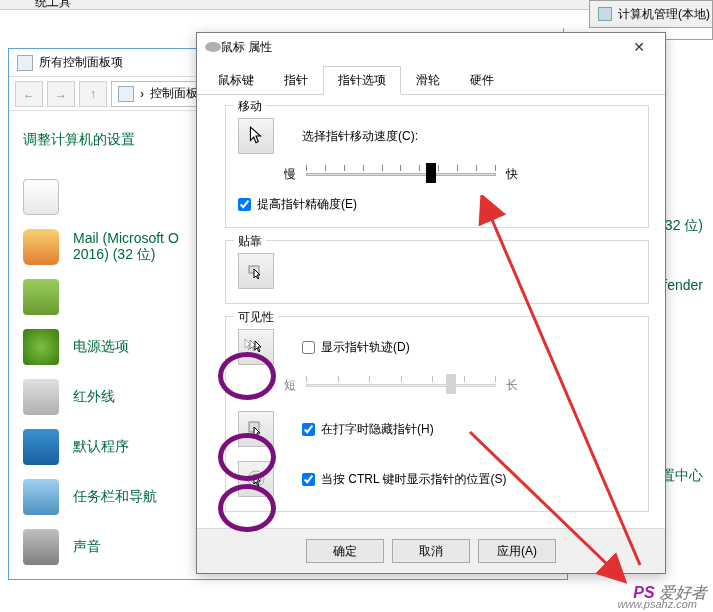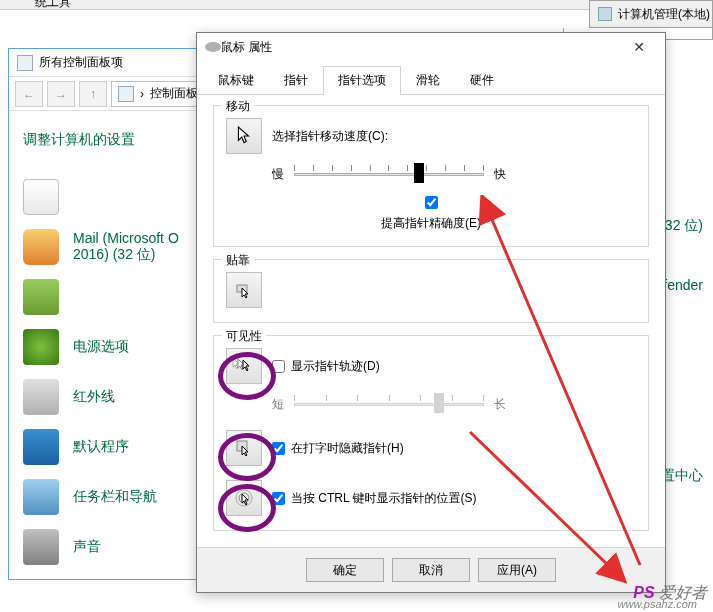--- a/index.html
+++ b/index.html
@@ -41,24 +41,24 @@
 
 
 .dialog { position:absolute; top:32px; left:196px; width:470px; background:#fff; border:1px solid #7a7a7a; box-shadow:0 3px 12px rgba(0,0,0,0.25); }
 .dlg-title { height:28px; display:flex; align-items:center; padding:8px 8px; }
 .dlg-title .mico { width:16px; height:10px; background:#b0b0b0; border-radius:50%;}
 .dlg-title .ttl { flex:1; font-size:12px;}
 .dlg-close { width:36px; height:22px; display:flex; align-items:center; justify-content:center; font-size:14px; color:#333;}
 .tabs { display:flex; padding:4px 6px 0 6px; border-bottom:1px solid #d0d0d0; gap:0;}
 .tab { padding:5px 14px 5px 14px; border:1px solid transparent; border-bottom:none; font-size:12px; cursor:default; position:relative; top:1px;}
 .tab.active { border-color:#d0d0d0; background:#fff; border-bottom:1px solid #fff;}
-.dlg-body { padding:10px 16px 4px 16px; }
+.dlg-body { padding:10px 16px 4px 28px; }
 .group { border:1px solid #d8d8d8; padding:12px 12px 14px 12px; margin-bottom:12px; position:relative;}
 .group-title { position:absolute; top:-8px; left:8px; background:#fff; padding:0 4px; font-size:12px;}
-.row { display:flex; align-items:center; gap:10px; }
+.row { display:flex; align-items:center; gap:28px; }
 .previewbox { width:36px; height:36px; border:1px solid #c0c0c0; background:linear-gradient(#f4f4f4,#e0e0e0); display:flex; align-items:center; justify-content:center; flex:0 0 36px;}
 .cursor-svg { width:16px; height:20px; }
 .chk { display:flex; align-items:center; gap:6px; font-size:12px;}
 .chk input { width:13px; height:13px;}
 .slider-wrap { display:flex; align-items:center; gap:10px; margin-top:8px; margin-left:46px;}
 .slider { width:190px; height:24px; position:relative;}
 .slider-track { position:absolute; top:11px; left:0; right:0; height:3px; background:#e0e0e0; border:1px solid #b0b0b0;}
 .slider-ticks { position:absolute; top:3px; left:0; right:0; display:flex; justify-content:space-between;}
 .slider-ticks span { width:1px; height:6px; background:#888;}
 .slider-thumb { position:absolute; top:1px; width:10px; height:20px; background:#000; left:120px;}
@@ -180,21 +180,21 @@
               <span></span>
               <span></span>
               <span></span>
               <span></span>
               <span></span>
             </div>
           <div class="slider-thumb"></div>
         </div>
         <span>快</span>
       </div>
-      <div class="chk" style="margin-top:10px;flex-direction:column;">
+      <div class="chk" style="margin-top:10px;">
         <input type="checkbox" checked="" style="">
         <span>提高指针精确度(E)</span>
       </div>
     </div>
 
     <div class="group">
       <span class="group-title">贴靠</span>
       <div class="row">
         <div class="previewbox">
           <svg class="cursor-svg" viewBox="0 0 16 16">

